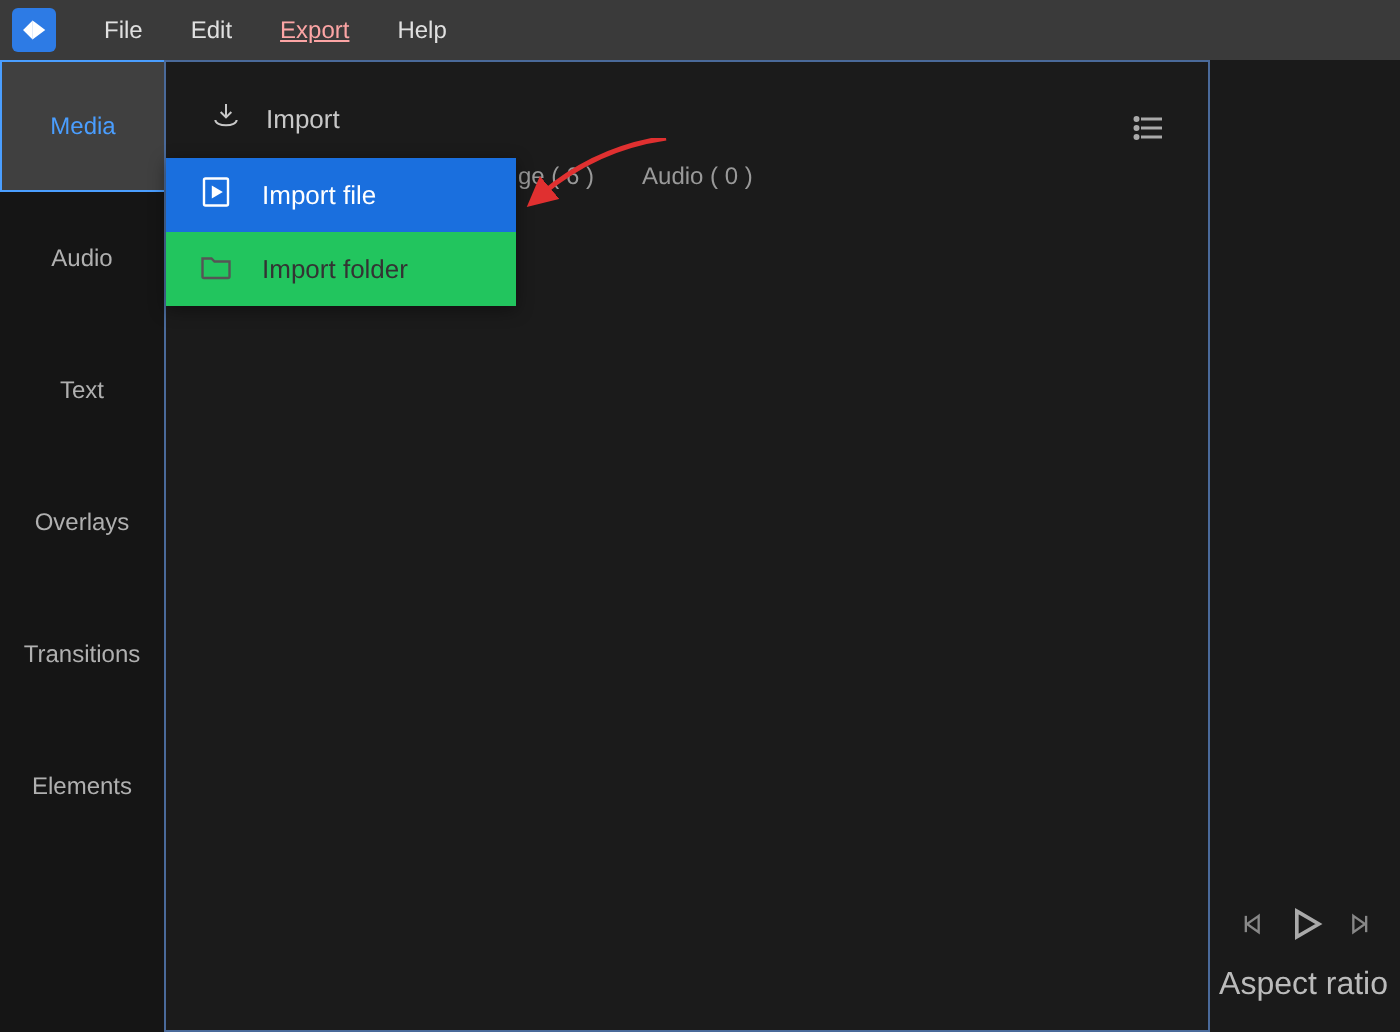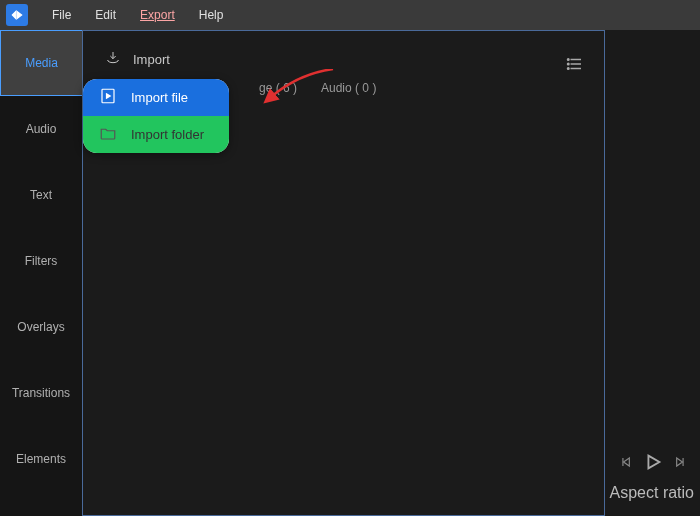--- a/index.html
+++ b/index.html
@@ -107,23 +107,23 @@
   font-size: 12px;
   color: #999;
 }
 .cat-item { cursor: pointer; }
 
 
 .dropdown {
   position: absolute;
   top: 48px;
   left: 0;
-  width: 146px;
+  width: 175px;
   background: #fff;
-  border-radius: 14px;
+  border-radius: 0;
   box-shadow: 0 2px 8px rgba(0,0,0,.4);
   overflow: hidden;
   z-index: 50;
 }
 .dropdown-item {
   display: flex;
   align-items: center;
   gap: 14px;
   padding: 8px 16px;
   font-size: 13px;
@@ -185,21 +185,20 @@
   <div class="menubar-item disabled">Export</div>
   <div class="menubar-item">Help</div>
 </div>
 
 <div class="content">
 
   <div class="sidebar">
     <div class="sidebar-item active">Media</div>
     <div class="sidebar-item">Audio</div>
     <div class="sidebar-item">Text</div>
-    <div class="sidebar-item">Filters</div>
     <div class="sidebar-item">Overlays</div>
     <div class="sidebar-item">Transitions</div>
     <div class="sidebar-item">Elements</div>
   </div>
 
   <div class="center">
     <div class="toolbar">
       <div class="import-btn">
         <span>
           <svg viewBox="0 0 24 24" fill="none" stroke="#c8c8c8" stroke-width="1.5">

